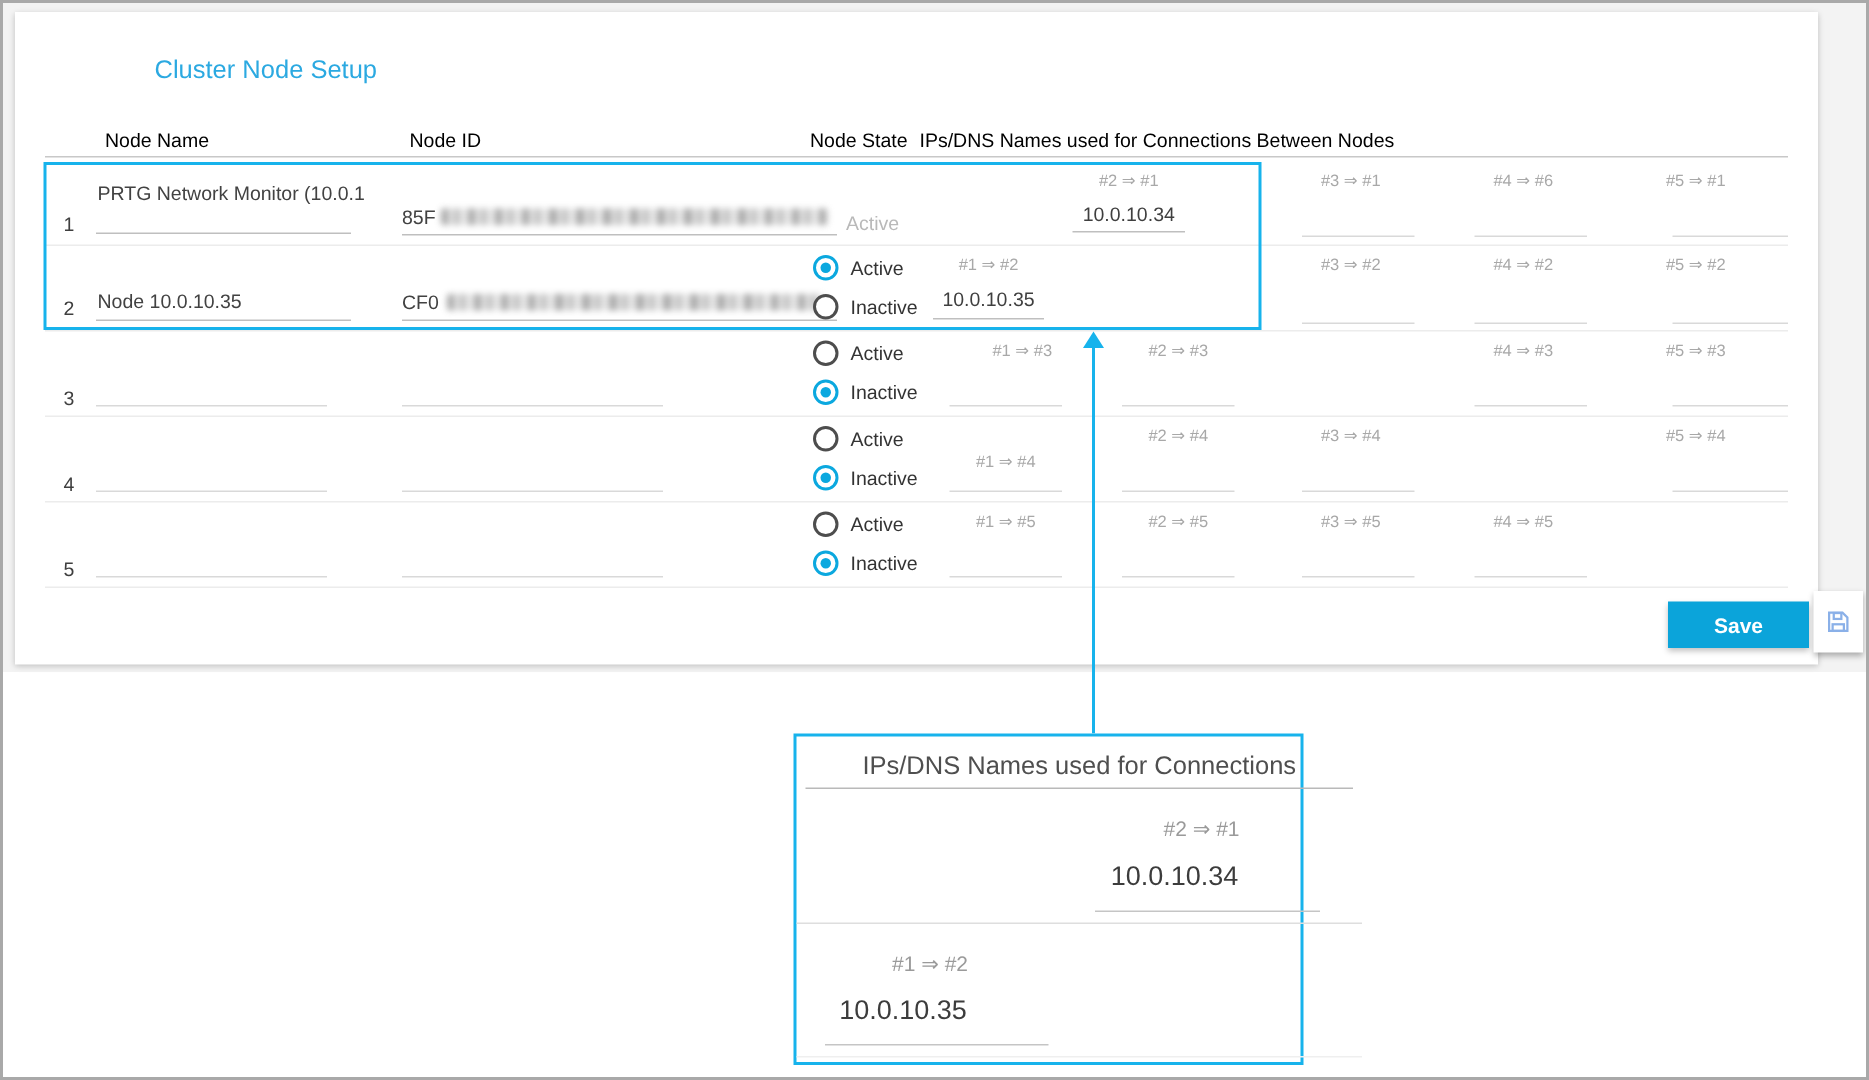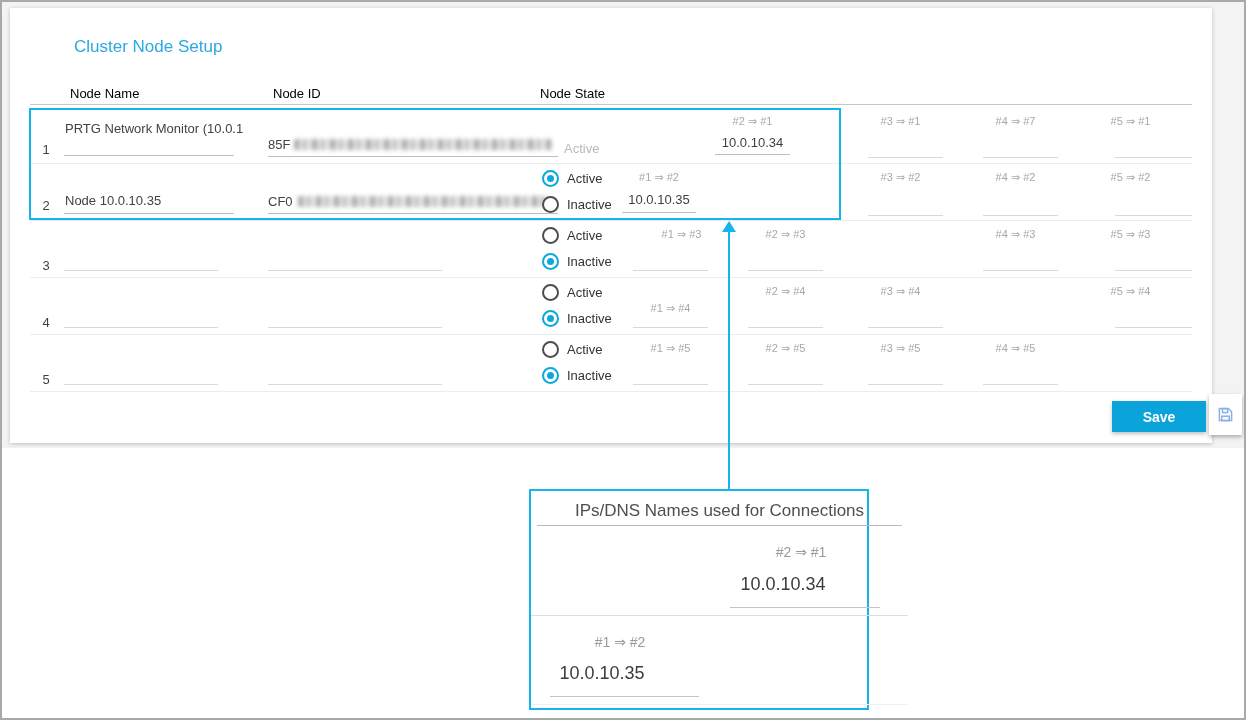--- a/index.html
+++ b/index.html
@@ -6,21 +6,21 @@
   #screen{
     position:relative;width:1246px;height:720px;
     background:#fff;border:2px solid #a9a9a9;box-sizing:border-box;
     font-family:"Liberation Sans","DejaVu Sans",sans-serif;
     overflow:hidden;
   }
   .abs{position:absolute;}
   .gray-band{left:0;top:0;width:100%;height:446px;background:#f3f3f3;}
   .card{left:8px;top:6px;width:1202px;height:435px;background:#fff;
         box-shadow:0 1px 4px rgba(0,0,0,.22);}
-  .page-title{font-size:17px;color:#2ba9e1;}
+  .page-title{font-size:17px;color:#2ba9e1;margin-left:29px;}
   .hdr{font-size:13px;color:#000000;line-height:16px;white-space:nowrap;}
   .hline{height:1px;background:#c8c8c8;}
   .divider{height:1px;background:#ececec;}
   .row{position:absolute;left:0;width:1246px;height:57px;}
   .rownum{font-size:13px;color:#3f3f3f;width:16px;text-align:center;line-height:16px;}
   .val{font-size:13px;color:#424242;line-height:16px;white-space:nowrap;}
   .ul{height:1px;background:#d9d9d9;}
   .ul.filled{background:#bfbfbf;}
   .redact{height:11px;border-radius:2px;filter:blur(2px);opacity:.8;
     background:repeating-linear-gradient(90deg,#969696 0 5px,#d8d8d8 5px 9px,#b3b3b3 9px 13px,#e3e3e3 13px 18px);}
@@ -51,20 +51,21 @@
 <div id="screen">
 
   <div class="abs gray-band"></div>
   <div class="abs card"></div>
 
   <div class="abs page-title" style="left:72px;top:35px">Cluster Node Setup</div>
 
   <div class="abs hdr" style="left:68px;top:84px">Node Name</div>
   <div class="abs hdr" style="left:271px;top:84px">Node ID</div>
   <div class="abs hdr" style="left:538px;top:84px">Node State</div>
+  <div class="abs hdr" style="left:611px;top:84px">IPs/DNS Names used for Connections Between Nodes</div>
   <div class="abs hline" style="left:28px;top:102px;width:1162px"></div>
 
   <div class="abs divider" style="left:28px;top:161px;width:1162px"></div>
   <div class="abs divider" style="left:28px;top:218px;width:1162px"></div>
   <div class="abs divider" style="left:28px;top:275px;width:1162px"></div>
   <div class="abs divider" style="left:28px;top:332px;width:1162px"></div>
   <div class="abs divider" style="left:28px;top:389px;width:1162px"></div>
 
   <div class="row" style="top:107px">
     <div class="abs rownum" style="left:36px;top:33px">1</div>
@@ -72,21 +73,21 @@
     <div class="abs ul filled" style="left:62px;top:46px;width:170px"></div>
     <div class="abs val" style="left:266px;top:28px">85F</div>
     <div class="abs redact" style="left:292px;top:30px;width:258px"></div>
     <div class="abs ul filled" style="left:266px;top:47px;width:290px"></div>
     <div class="abs static-state" style="left:562px;top:32px">Active</div>
     <div class="abs conn-label" style="left:713px;top:6px;width:75px">#2 ⇒ #1</div>
     <div class="abs conn-value" style="left:713px;top:26px;width:75px">10.0.10.34</div>
     <div class="abs ul filled" style="left:713px;top:45px;width:75px"></div>
     <div class="abs conn-label" style="left:841px;top:6px;width:115px">#3 ⇒ #1</div>
     <div class="abs ul" style="left:866px;top:48px;width:75px"></div>
-    <div class="abs conn-label" style="left:956px;top:6px;width:115px">#4 ⇒ #7</div>
+    <div class="abs conn-label" style="left:956px;top:6px;width:115px">#4 ⇒ #6</div>
     <div class="abs ul" style="left:981px;top:48px;width:75px"></div>
     <div class="abs conn-label" style="left:1071px;top:6px;width:115px">#5 ⇒ #1</div>
     <div class="abs ul" style="left:1113px;top:48px;width:77px"></div>
   </div>
 
   <div class="row" style="top:162px">
     <div class="abs rownum" style="left:36px;top:34px">2</div>
     <div class="abs val" style="left:63px;top:29px">Node 10.0.10.35</div>
     <div class="abs ul filled" style="left:62px;top:49px;width:170px"></div>
     <div class="abs val" style="left:266px;top:30px">CF0</div>

